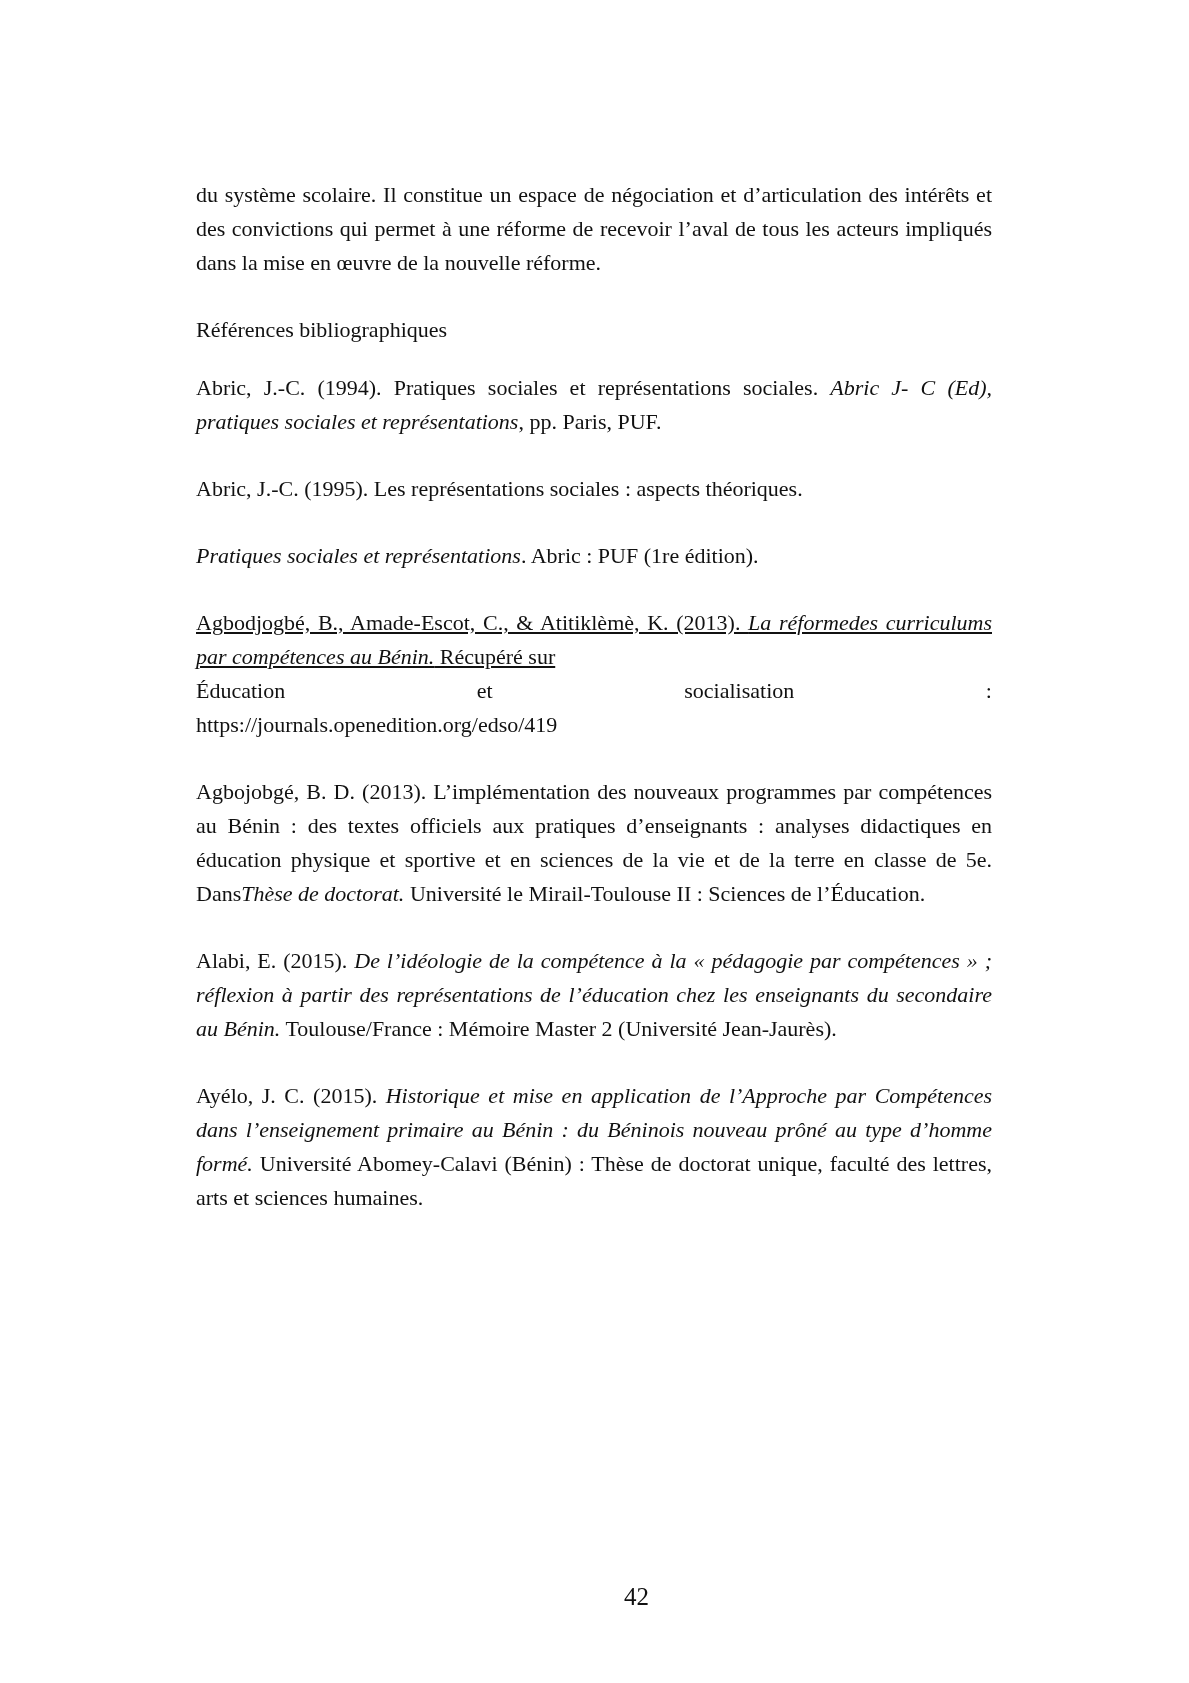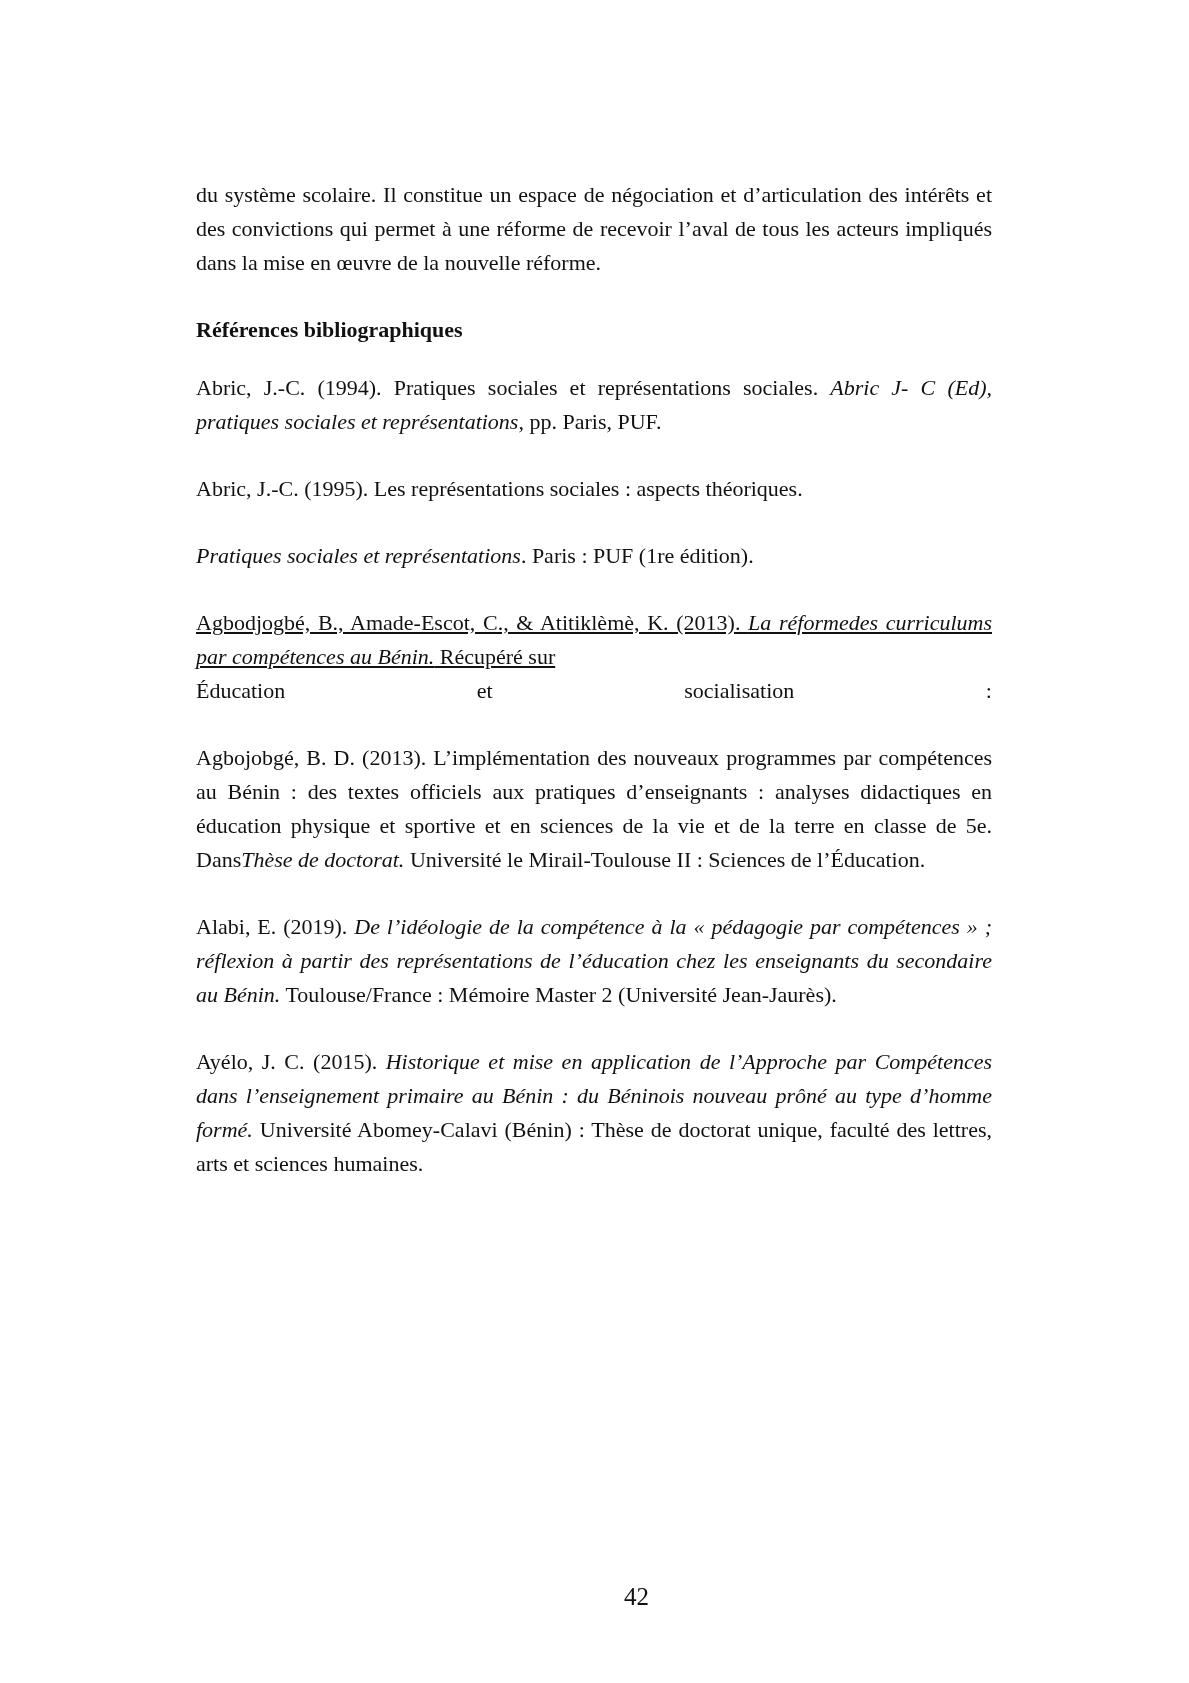--- a/index.html
+++ b/index.html
@@ -21,21 +21,21 @@
       top: 178px;
       width: 796px;
       font-size: 22px;
       line-height: 34px;
     }
     .para {
       text-align: justify;
       margin: 0;
     }
     .heading {
-      font-weight: bold;
+      font-weight: normal;
       margin: 33px 0 16px 0;
       line-height: 34px;
     }
     .ref {
       text-align: justify;
       margin: 33px 0 0 0;
     }
     .ref.first {
       margin-top: 24px;
     }
@@ -60,32 +60,33 @@
 
 <div class="page">
   <p class="para">du système scolaire. Il constitue un espace de négociation et d’articulation des intérêts et des convictions qui permet à une réforme de recevoir l’aval de tous les acteurs impliqués dans la mise en œuvre de la nouvelle réforme.</p>
 
   <p class="heading">Références bibliographiques</p>
 
   <p class="ref first"><span>Abric, J.-C. (1994). Pratiques sociales et représentations sociales. </span><i>Abric J- C (Ed), pratiques sociales et représentations</i><span>, pp. Paris, PUF.</span></p>
 
   <p class="ref"><span>Abric, J.-C. (1995). Les représentations sociales : aspects théoriques.</span></p>
 
-  <p class="ref"><i>Pratiques sociales et représentations</i><span>. Paris : PUF (1re édition).</span></p>
+  <p class="ref"><i>Pratiques sociales et représentations</i><span>. Abric : PUF (1re édition).</span></p>
 
   <div class="ref">
     <div style="text-align: justify; text-decoration: underline;"><span>Agbodjogbé, B., Amade-Escot, C., &amp; Atitiklèmè, K. (2013). </span><i>La réformedes curriculums par compétences au Bénin.</i><span> Récupéré sur</span></div>
     <div class="spread">
       <span>Éducation</span>
       <span>et</span>
       <span>socialisation</span>
       <span>:</span>
     </div>
+    <div><span>https://journals.openedition.org/edso/419</span></div>
   </div>
 
   <p class="ref"><span>Agbojobgé, B. D. (2013). L’implémentation des nouveaux programmes par compétences au Bénin : des textes officiels aux pratiques d’enseignants : analyses didactiques en éducation physique et sportive et en sciences de la vie et de la terre en classe de 5e. Dans</span><i>Thèse de doctorat.</i><span> Université le Mirail-Toulouse II : Sciences de l’Éducation.</span></p>
 
-  <p class="ref"><span>Alabi, E. (2019). </span><i>De l’idéologie de la compétence à la « pédagogie par compétences » ; réflexion à partir des représentations de l’éducation chez les enseignants du secondaire au Bénin.</i><span> Toulouse/France : Mémoire Master 2 (Université Jean-Jaurès).</span></p>
+  <p class="ref"><span>Alabi, E. (2015). </span><i>De l’idéologie de la compétence à la « pédagogie par compétences » ; réflexion à partir des représentations de l’éducation chez les enseignants du secondaire au Bénin.</i><span> Toulouse/France : Mémoire Master 2 (Université Jean-Jaurès).</span></p>
 
   <p class="ref"><span>Ayélo, J. C. (2015). </span><i>Historique et mise en application de l’Approche par Compétences dans l’enseignement primaire au Bénin : du Béninois nouveau prôné au type d’homme formé.</i><span> Université Abomey-Calavi (Bénin) : Thèse de doctorat unique, faculté des lettres, arts et sciences humaines.</span></p>
 </div>
 
 <div class="page-number">42</div>
 
 </body></html>

